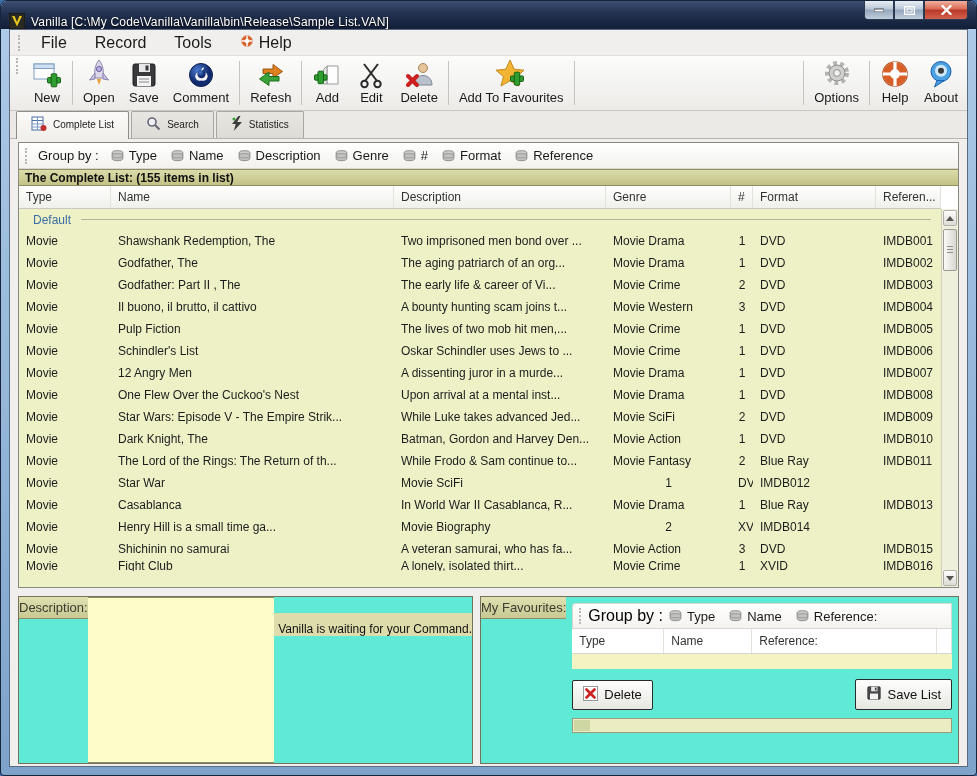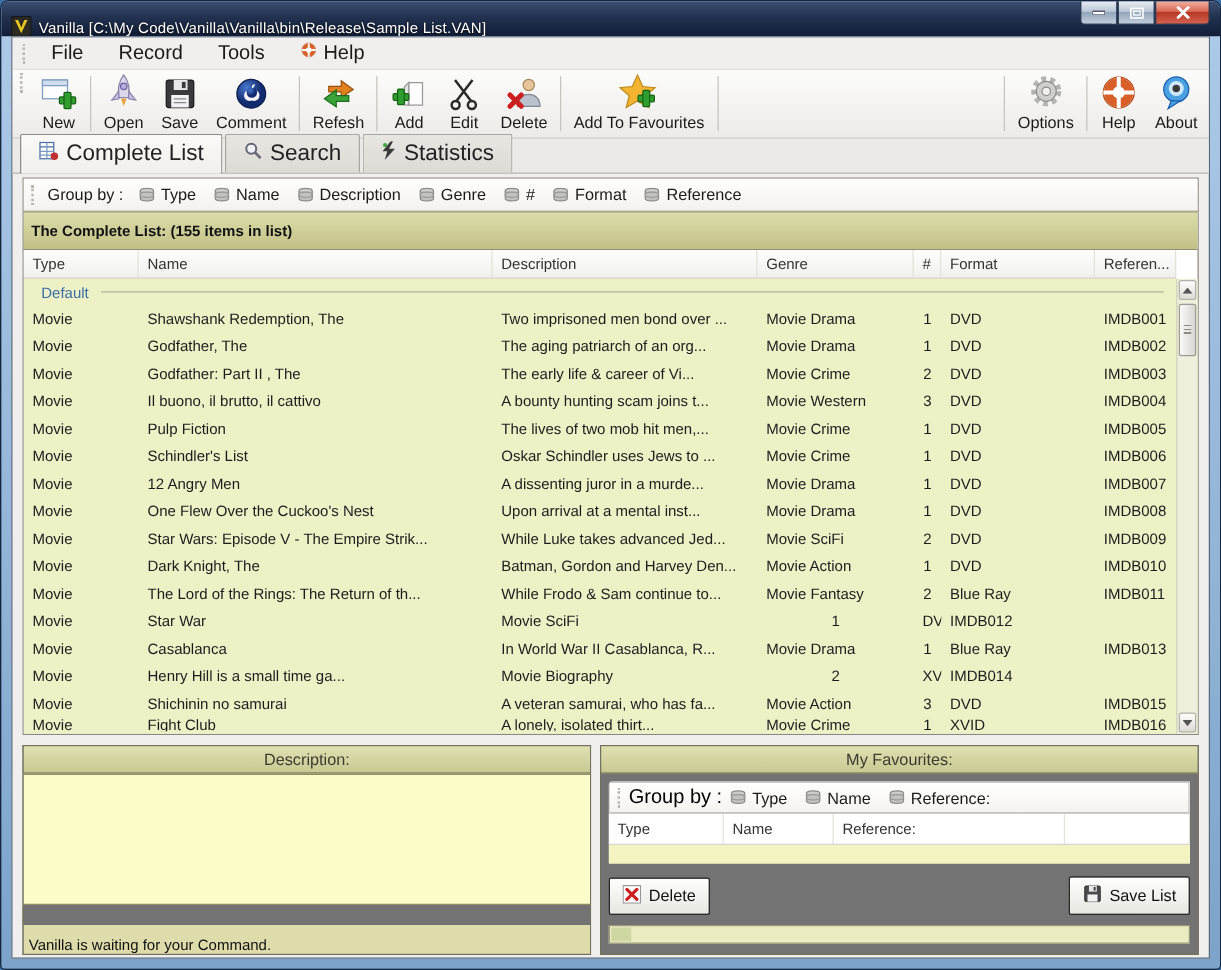--- a/index.html
+++ b/index.html
@@ -21,49 +21,49 @@
   .menu-item{font-size:16px;color:#1a1a1a;padding:3px 14px;display:flex;align-items:flex-end;gap:5px;}
   
   .toolbar{height:55px;display:flex;align-items:stretch;background:linear-gradient(180deg,#fcfcfb,#ecebe8);border-bottom:1px solid #c9c7c2;padding:2px 2px;}
   .tsep{width:1px;background:#c6c4bf;margin:3px 3px;}
   .tbtn{display:flex;flex-direction:column;align-items:center;justify-content:flex-end;padding:2px 7px 3px;min-width:44px;}
   .tico{height:32px;display:flex;align-items:flex-end;justify-content:center;}
   .tlbl{font-size:13px;color:#1a1a1a;margin-top:1px;white-space:nowrap;}
   .tspacer{flex:1;}
   
   .tabstrip{height:28px;display:flex;align-items:flex-end;background:#eceae6;padding-left:6px;border-bottom:1px solid #b7b5af;}
-  .tab{display:flex;align-items:center;gap:6px;font-size:18px;color:#222;padding:4px 14px 5px;border:1px solid #a9a7a1;border-bottom:none;background:linear-gradient(180deg,#e8e6e1,#dddbd5);margin-right:2px;border-radius:2px 2px 0 0;}
+  .tab{display:flex;align-items:center;gap:6px;font-size:10px;color:#222;padding:4px 14px 5px;border:1px solid #a9a7a1;border-bottom:none;background:linear-gradient(180deg,#e8e6e1,#dddbd5);margin-right:2px;border-radius:2px 2px 0 0;}
   .tab.active{background:linear-gradient(180deg,#fbfaf8,#f1efeb);border-color:#8f8d87;position:relative;top:1px;padding-bottom:6px;}
   
   .list-panel{position:absolute;left:8px;right:8px;top:112px;height:446px;border:1px solid #8a897f;background:#fff;display:flex;flex-direction:column;}
   .groupbar{height:26px;display:flex;align-items:center;background:linear-gradient(180deg,#ffffff,#f3f2ee);border-bottom:1px solid #d8d6d0;padding-left:2px;}
   .groupbar .lbl{font-size:13px;color:#1a1a1a;margin:0 6px 0 4px;}
   .chip{display:inline-flex;align-items:center;gap:5px;font-size:13px;color:#1a1a1a;padding:2px 8px 2px 6px;}
   .db-ic{display:inline-flex;}
-  .list-title{height:31px;display:flex;align-items:center;background:linear-gradient(180deg,#dcdcab,#c2c286);border-top:1px solid #8f8f63;border-bottom:1px solid #8f8f63;font-size:12px;font-weight:bold;color:#111;padding-left:6px;}
+  .list-title{height:17px;display:flex;align-items:center;background:linear-gradient(180deg,#dcdcab,#c2c286);border-top:1px solid #8f8f63;border-bottom:1px solid #8f8f63;font-size:12px;font-weight:bold;color:#111;padding-left:6px;}
   .grid{display:grid;grid-template-columns:92px 283px 212px 125px 22px 123px 1fr;}
   .cols{height:23px;background:linear-gradient(180deg,#fefefe,#f0f0eb);border-bottom:1px solid #c9c9c1;margin-right:17px;}
   .hc{font-size:12px;color:#333;display:flex;align-items:center;padding-left:7px;border-right:1px solid #e2e2da;overflow:hidden;white-space:nowrap;}
   .list-body{position:relative;flex:1;background:#eef0c6;overflow:hidden;}
   .rows{position:absolute;left:0;top:0;right:17px;}
   .group-row{display:flex;align-items:center;height:21px;padding-left:14px;font-size:12px;color:#3a6ea5;}
   .group-row::after{content:'';flex:1;height:1px;background:#b4b49c;margin:0 10px;}
   .t-row{height:22px;}
   .t-row.clipped{height:11px;overflow:hidden;}
   .t-cell{font-size:12px;color:#1d1d1d;display:flex;align-items:center;padding-left:7px;white-space:nowrap;overflow:hidden;}
   .t-cell.c4{justify-content:center;padding-left:0;}
   
   .vscroll{position:absolute;top:0;right:0;bottom:0;width:17px;background:#eff0dc;border-left:1px solid #d0d0bc;}
   .sbtn{position:absolute;left:1px;right:1px;height:16px;background:linear-gradient(180deg,#fdfdfc,#dddbd4);border:1px solid #b3b1aa;border-radius:2px;display:flex;align-items:center;justify-content:center;font-size:8px;color:#555;}
   .sbtn.up{top:1px;} .sbtn.down{bottom:1px;}
   .sthumb{position:absolute;left:1px;right:1px;top:20px;height:42px;background:linear-gradient(90deg,#fafaf8,#d8d6d0);border:1px solid #9d9b94;border-radius:2px;}
   .sthumb::after{content:'';position:absolute;left:3px;right:3px;top:16px;height:8px;background:repeating-linear-gradient(180deg,#8f8d86 0 1px,transparent 1px 3px);}
   
   .bottom{position:absolute;left:8px;right:8px;top:564px;bottom:2px;display:flex;padding-top:2px;background:#f0efed;}
-  .panel{border:1px solid #73735c;background:#737373;display:flex;flex-direction:column;}
+  .panel{border:1px solid #73735c;background:#5eead4;display:flex;flex-direction:row;}
   .panel-hdr{height:22px;display:flex;align-items:center;justify-content:center;font-size:13px;color:#3c3c30;background:linear-gradient(180deg,#e0e0b2,#c9c993);border-bottom:1px solid #8f8f63;}
   .left-panel{width:455px;}
   .splitter{width:7px;background:#f0efed;}
   .right-panel{flex:1;}
   .desc-body{flex:1;background:#fdfdc9;border:1px solid #8f8f63;border-left:none;border-right:none;margin:0;}
   .statusbar{height:23px;display:flex;align-items:flex-end;background:#dedcab;font-size:12px;font-weight:normal;color:#111;padding-left:4px;margin-top:16px;}
   .fav-inner{flex:1;display:flex;flex-direction:column;padding:6px 6px 4px;}
   .fav-groupbar{height:26px;display:flex;align-items:center;background:linear-gradient(180deg,#ffffff,#f4f3ef);border:1px solid #d8d6d0;border-radius:3px 0 0 0;padding-left:2px;}
   .fav-grid{display:grid;grid-template-columns:92px 88px 185px 1fr;}
   .fav-cols{height:25px;background:#fff;border-bottom:1px solid #d6d6ce;}

